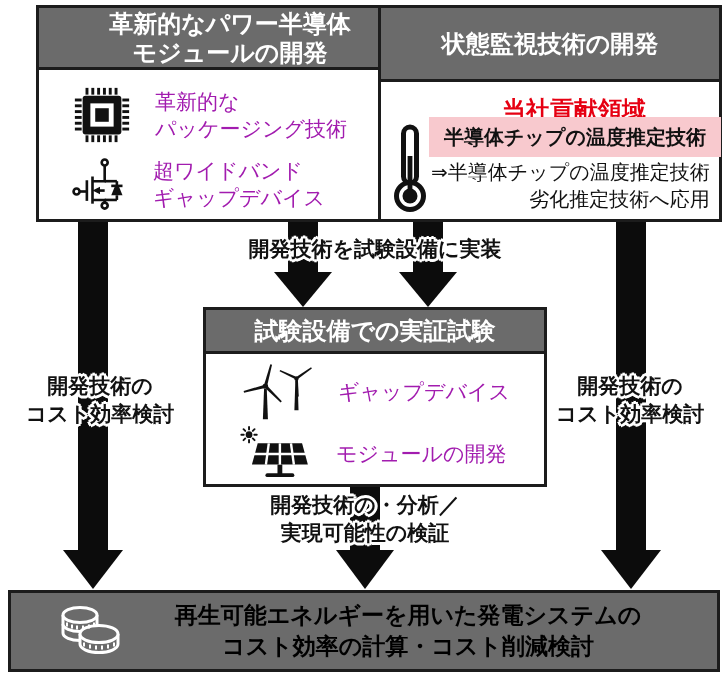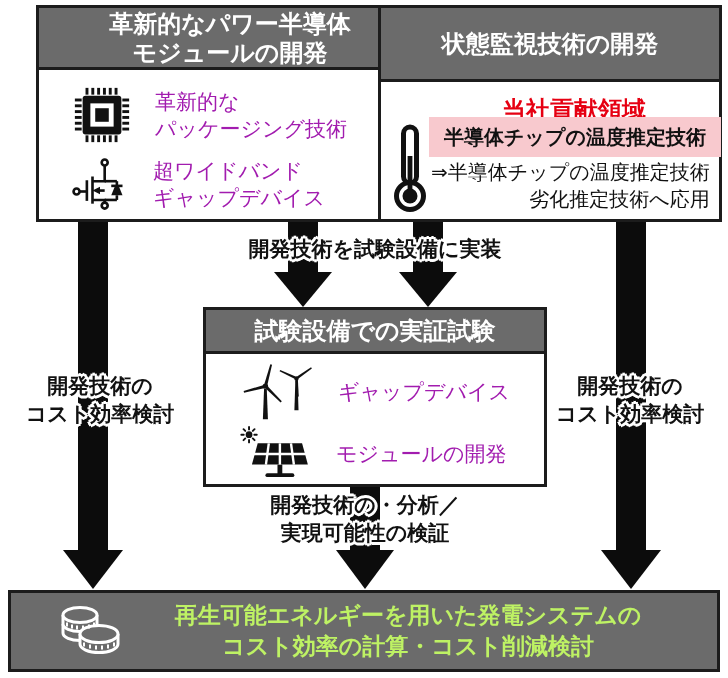--- a/index.html
+++ b/index.html
@@ -88,21 +88,21 @@
     border: 3px solid #1c1c1c;
     box-sizing: border-box;
     display: flex;
     align-items: center;
     z-index: 3;
   }
   .bottom-icon { margin-left: 42px; flex: 0 0 auto; display: flex; align-items: center; }
   .bottom-text {
     flex: 1;
     text-align: center;
-    color: #bef264;
+    color: #000000;
     font-weight: bold;
     font-size: 23px;
     line-height: 31px;
     white-space: pre-line;
     margin-right: 30px;
   }
 </style>
 </head>
 <body>
 

